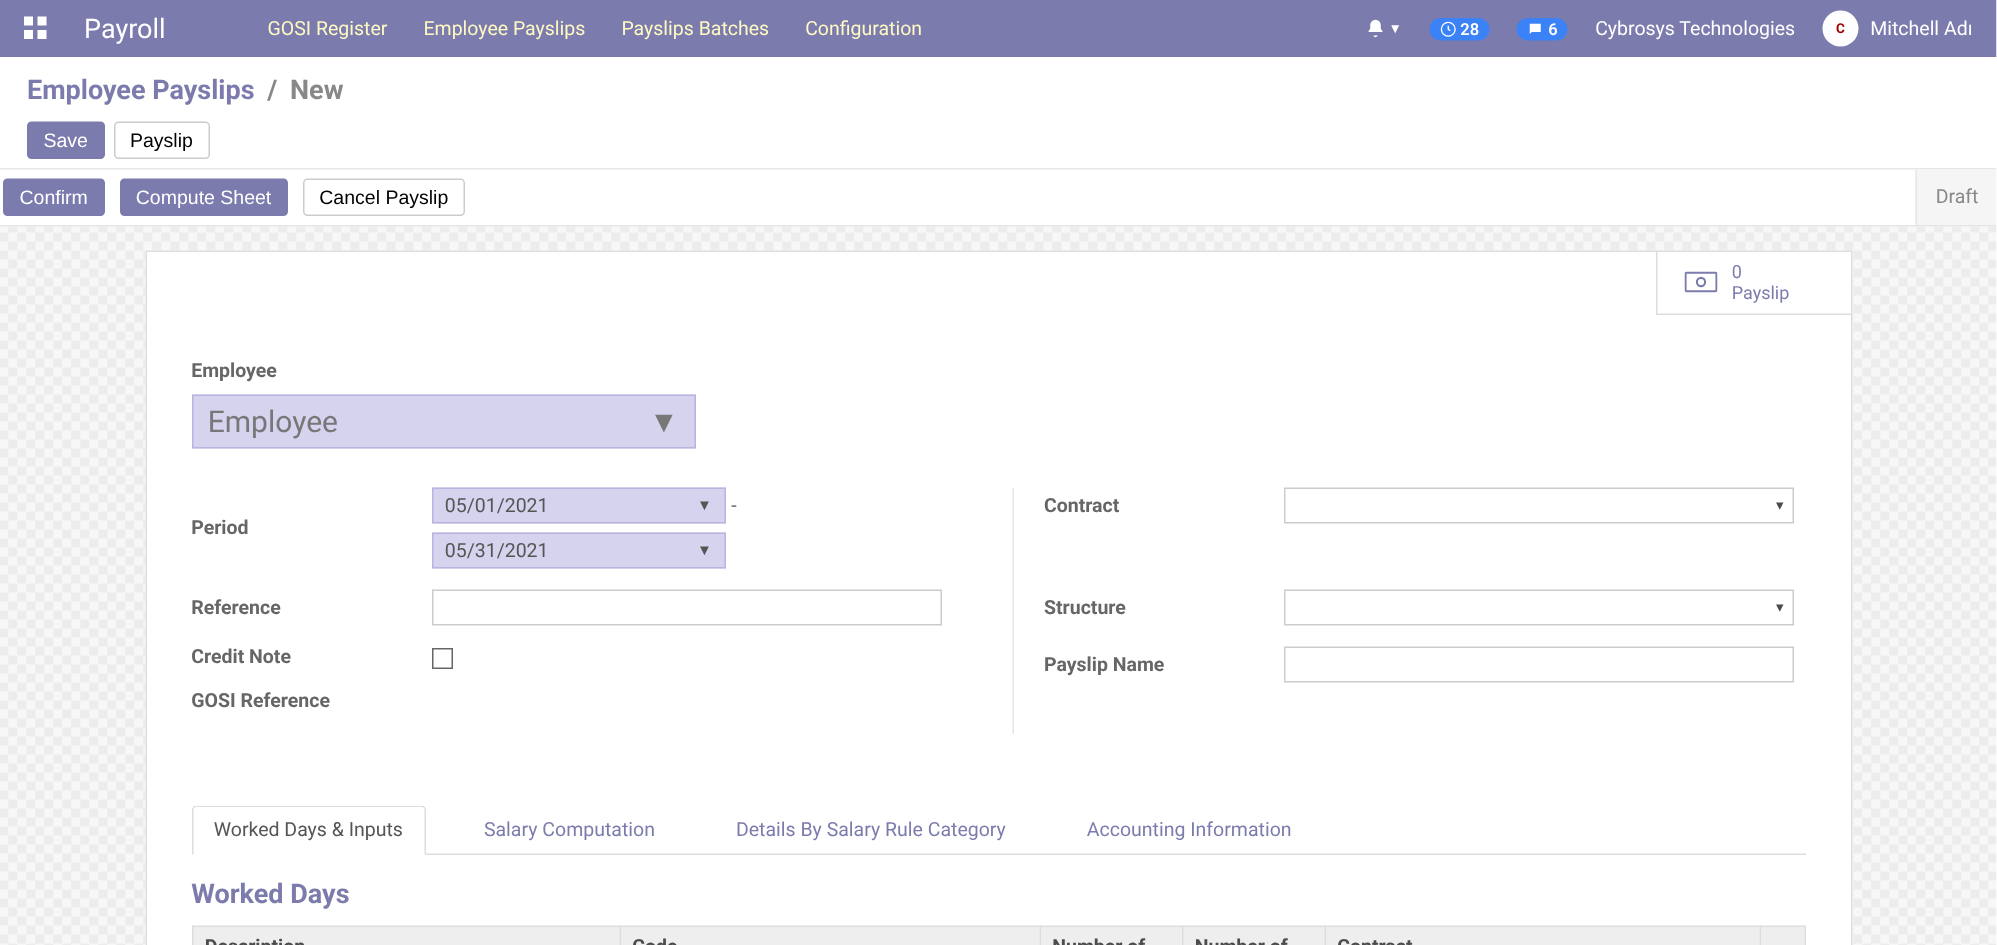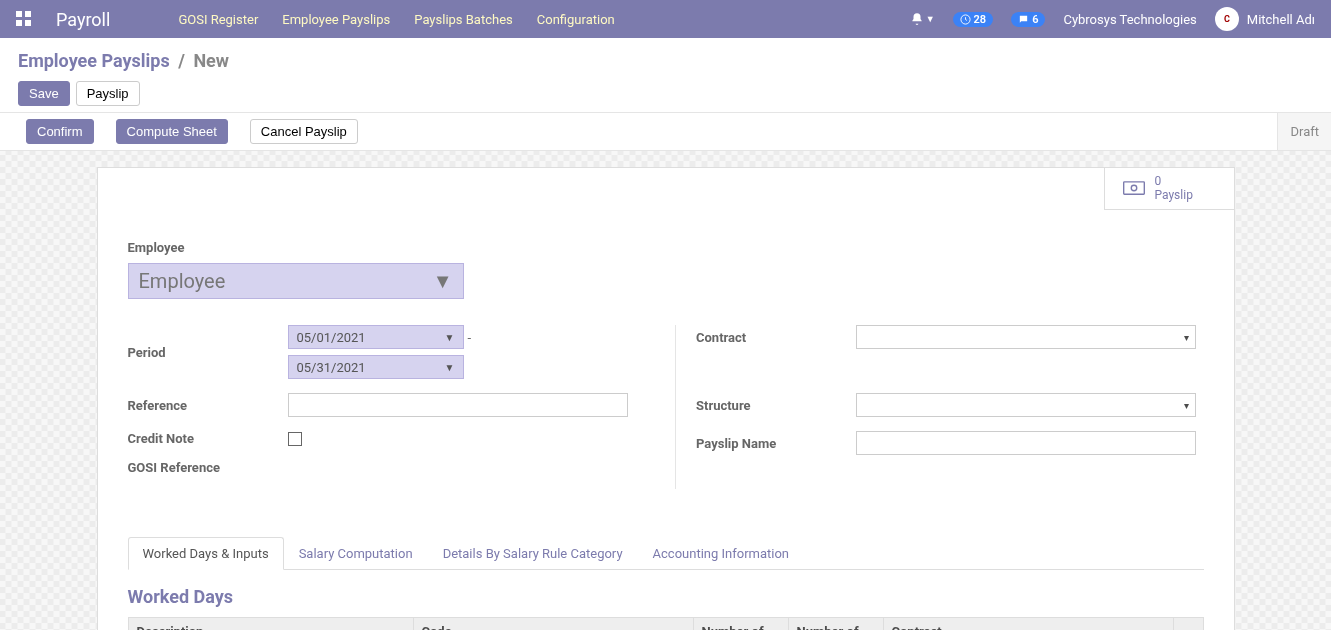--- a/index.html
+++ b/index.html
@@ -134,24 +134,24 @@
 .btn-primary {
   background: #7c7bad;
   border-color: #7c7bad;
   color: #fff;
 }
 
 
 .subbar {
   border-top: 1px solid #e5e5e5;
   border-bottom: 1px solid #e5e5e5;
-  padding: 6px 26px;
+  padding: 6px 2px;
   display: flex;
   align-items: flex-start;
-  gap: 22px;
+  gap: 10px;
   position: relative;
 }
 .subbar .right-status {
   position: absolute;
   right: 0;
   top: 0;
   bottom: 0;
   background: #f5f5f5;
   display: flex;
   align-items: center;
@@ -230,21 +230,21 @@
 }
 .row {
   display: flex;
   align-items: center;
   margin-bottom: 14px;
 }
 .row .label {
   width: 160px;
 }
 .date-input {
-  width: 176px;
+  width: 196px;
   background: #d6d3ef;
   border: 1px solid #b9b3e0;
   height: 24px;
   display: flex;
   align-items: center;
   justify-content: space-between;
   padding: 0 8px;
   font-size: 13px;
   color: #555;
 }
@@ -284,20 +284,21 @@
 .col-right {
   border-left: 1px solid #e5e5e5;
   padding-left: 20px;
 }
 
 
 .tabs {
   display: flex;
   border-bottom: 1px solid #ddd;
   margin: 28px 30px 0 30px;
+  gap: 24px;
 }
 .tab {
   padding: 8px 14px;
   font-size: 13px;
   color: #7c7bad;
   cursor: pointer;
   border: 1px solid transparent;
   margin-bottom: -1px;
 }
 .tab.active {

